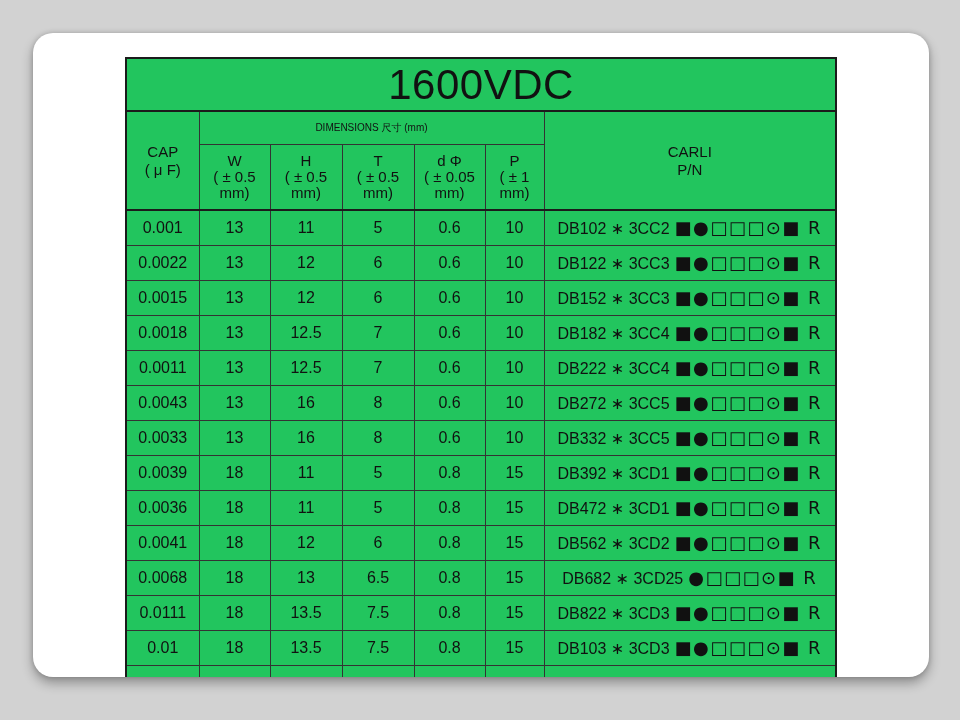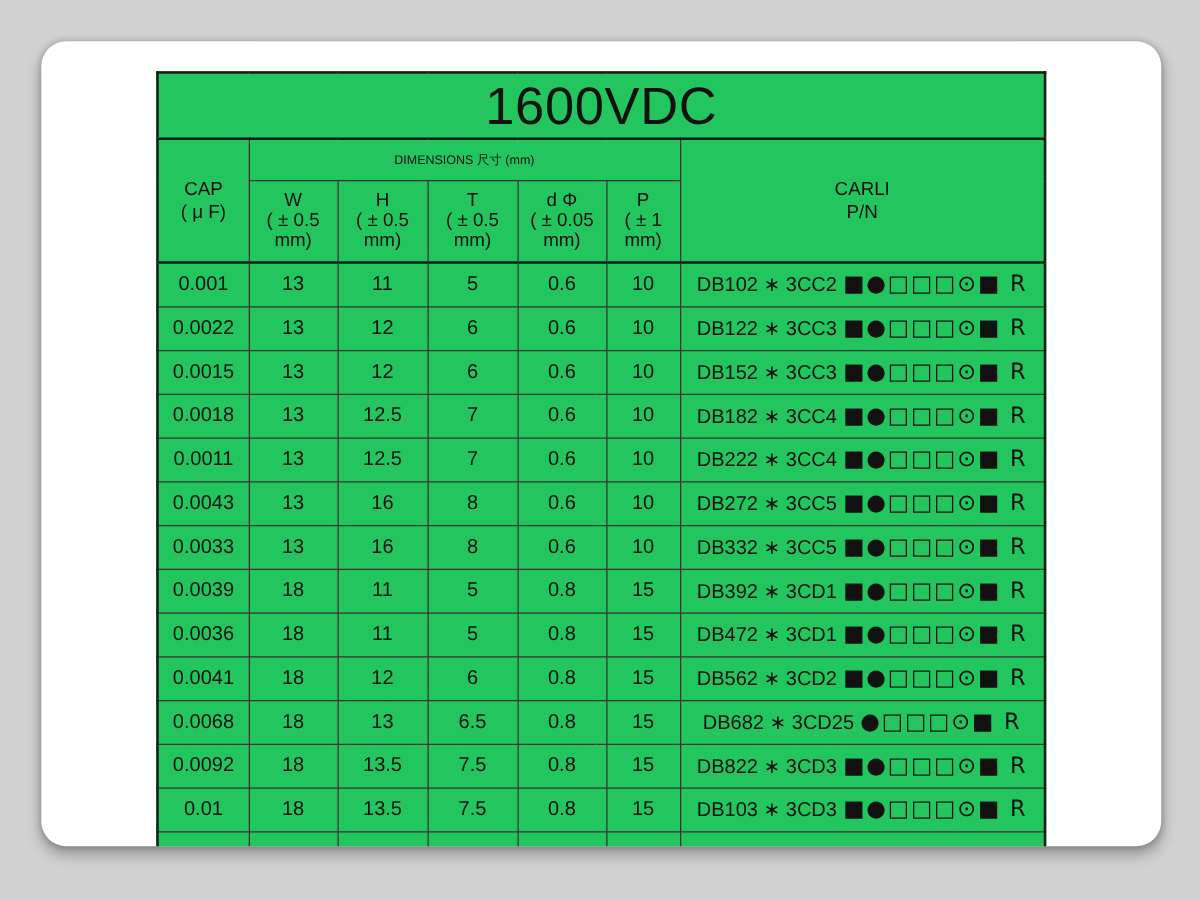--- a/index.html
+++ b/index.html
@@ -228,21 +228,21 @@
           <tr>
     <td>0.0068</td>
     <td>18</td>
     <td>13</td>
     <td>6.5</td>
     <td>0.8</td>
     <td>15</td>
     <td class="pn-cell"><span>DB682 ∗ 3CD25</span><span class="marks">●□□□⊙■ R</span></td>
   </tr>
           <tr>
-    <td>0.0092</td>
+    <td>0.0111</td>
     <td>18</td>
     <td>13.5</td>
     <td>7.5</td>
     <td>0.8</td>
     <td>15</td>
     <td class="pn-cell"><span>DB822 ∗ 3CD3</span><span class="marks">■●□□□⊙■ R</span></td>
   </tr>
           <tr>
     <td>0.01</td>
     <td>18</td>

